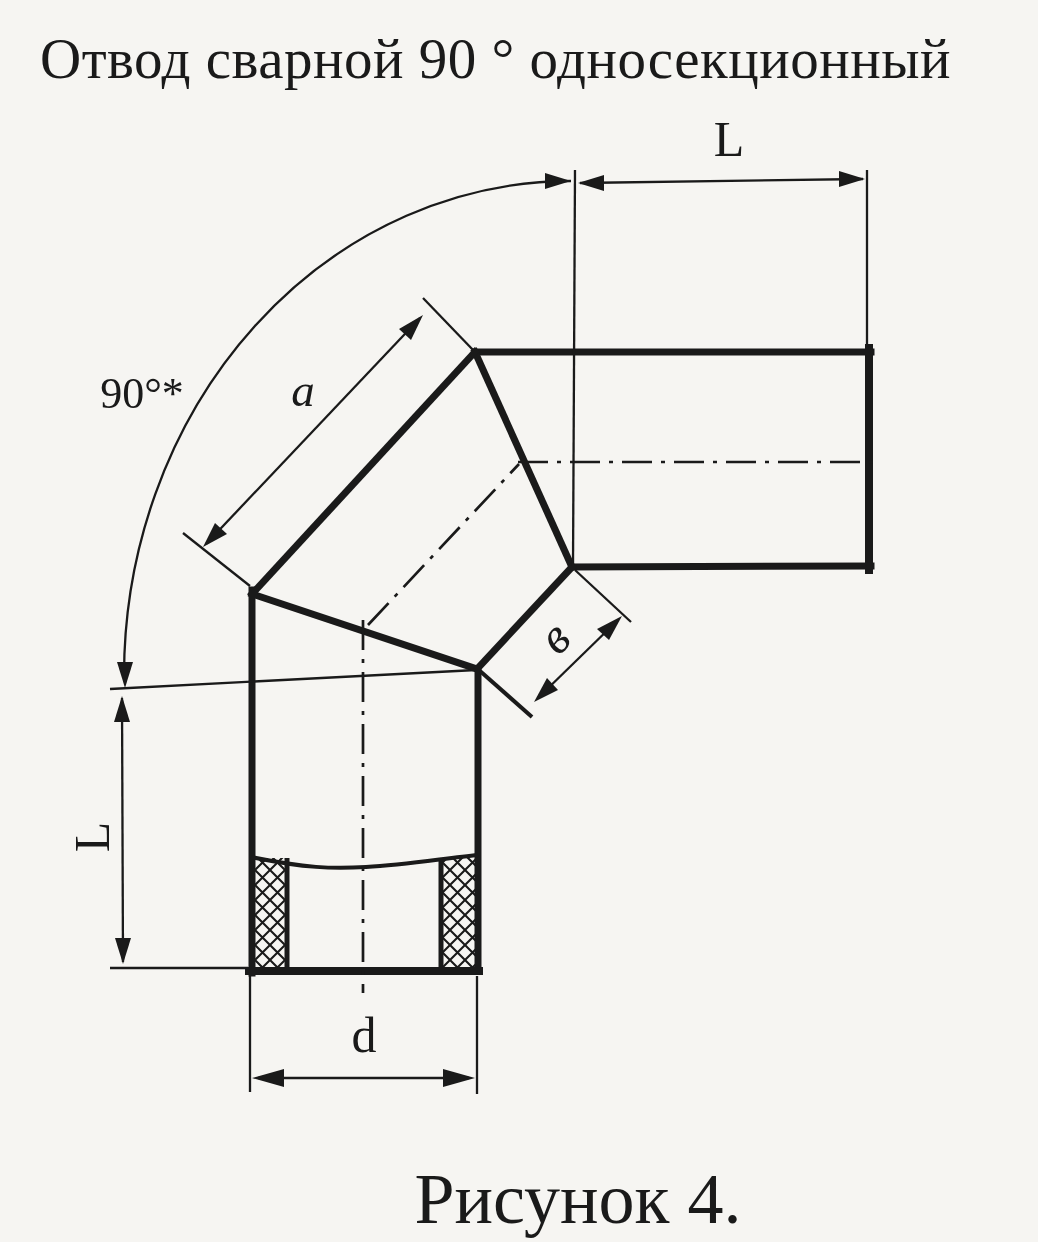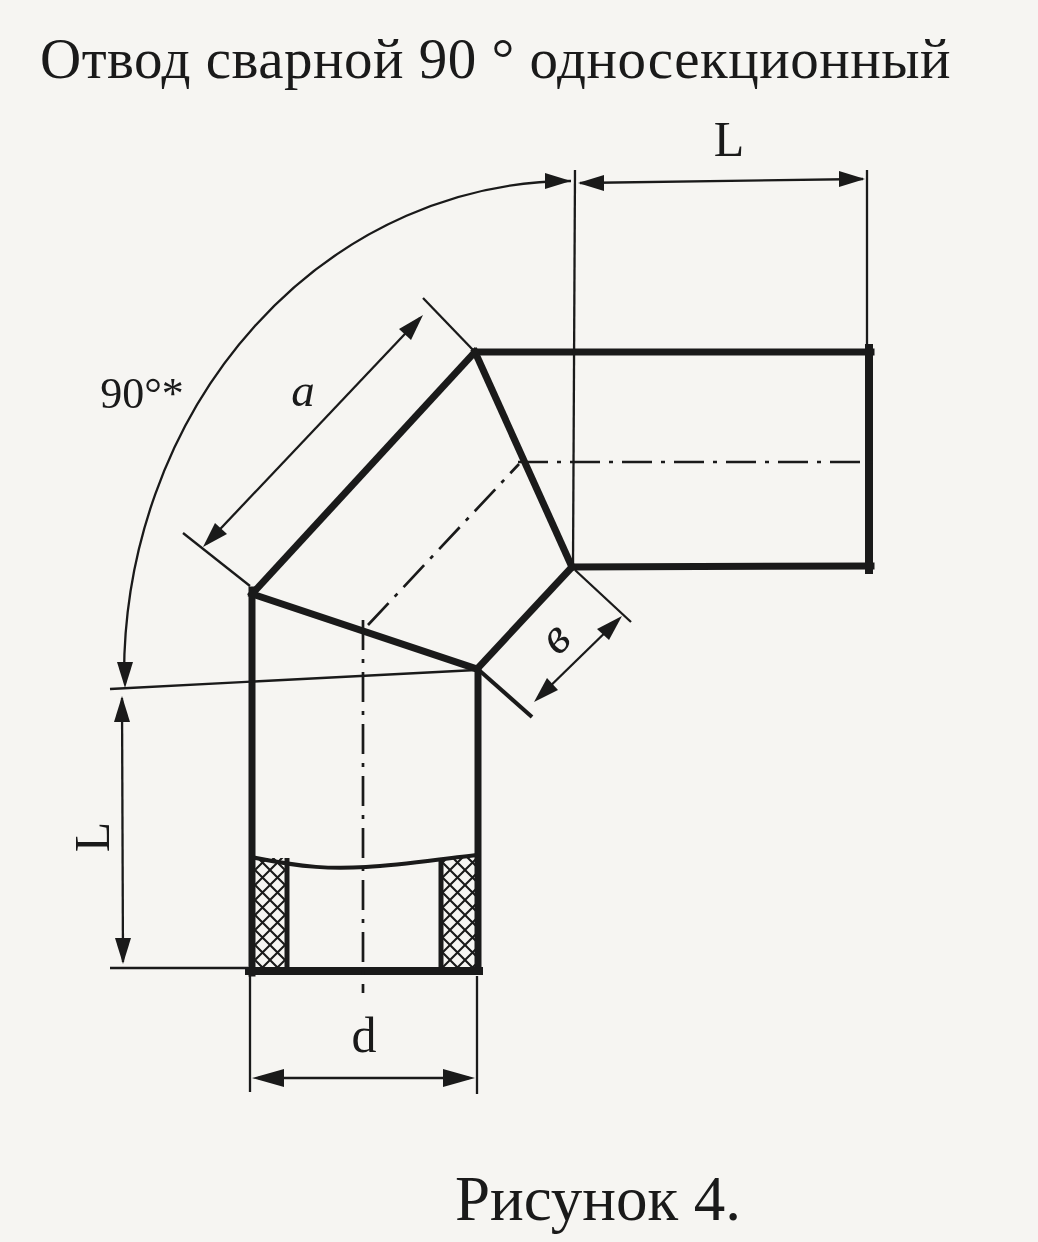--- a/index.html
+++ b/index.html
@@ -34,21 +34,21 @@
   }
   .title-lbl {
     position:absolute;
     left:40px; top:26px;
     transform:none;
     font-size:57px;
     letter-spacing:0.5px;
     color:var(--ink);
     white-space:nowrap;
   }
-  .caption-lbl { font-size:63px;margin-left:20px; }
+  .caption-lbl { font-size:72px; }
   .angle-lbl   { font-size:44px; }
   .a-lbl       { font-size:47px; font-style:italic; }
   .b-lbl       { font-size:50px; font-style:italic;
                  transform:translate(-50%,-50%) rotate(-44deg); }
   .ltop-lbl    { font-size:50px; }
   .lleft-lbl   { font-size:50px;
                  transform:translate(-50%,-50%) rotate(-90deg); }
   .d-lbl       { font-size:50px; }
 </style>
 </head>

